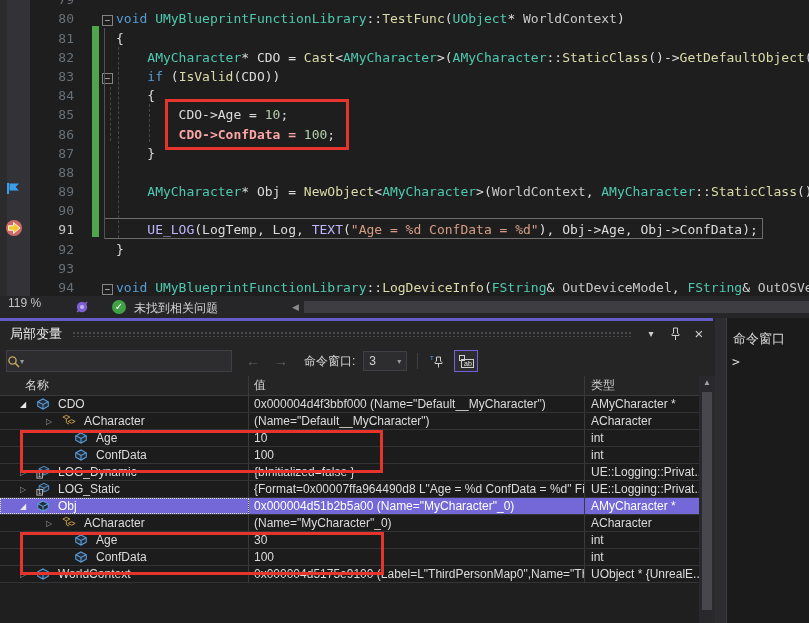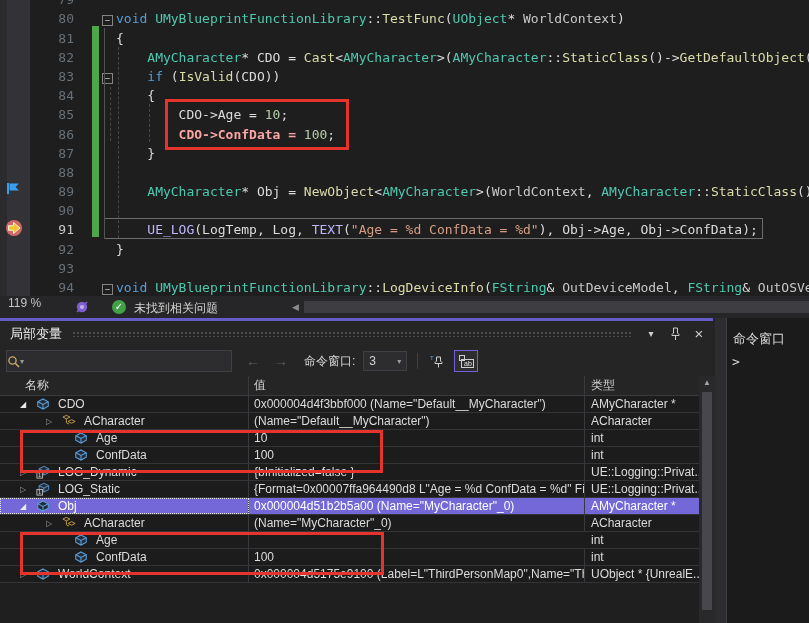--- a/index.html
+++ b/index.html
@@ -304,20 +304,21 @@
             <div class="lv-cell cell-type">ACharacter</div>
           </div>
           <div class="lv-row">
             <div class="lv-cell cell-name">
               <span class="lv-icon" style="left: 74px;"><svg width="14" height="14" viewBox="0 0 16 16">
                   <path d="M8 2.2 14 5.4v5.2L8 13.8 2 10.6V5.4Z" fill="#232b37" stroke="#5ba0dc" stroke-width="1.2"></path>
                   <path d="M2 5.4 8 8.4l6-3M8 8.4v5.4" stroke="#5ba0dc" stroke-width="1.2" fill="none"></path>
                 </svg></span>
               <span class="lv-name-text" style="left: 96px;">Age</span>
             </div>
+            <div class="lv-cell cell-value">30</div>
             <div class="lv-cell cell-type">int</div>
           </div>
           <div class="lv-row">
             <div class="lv-cell cell-name">
               <span class="lv-icon" style="left: 74px;"><svg width="14" height="14" viewBox="0 0 16 16">
                   <path d="M8 2.2 14 5.4v5.2L8 13.8 2 10.6V5.4Z" fill="#232b37" stroke="#5ba0dc" stroke-width="1.2"></path>
                   <path d="M2 5.4 8 8.4l6-3M8 8.4v5.4" stroke="#5ba0dc" stroke-width="1.2" fill="none"></path>
                 </svg></span>
               <span class="lv-name-text" style="left: 96px;">ConfData</span>
             </div>

